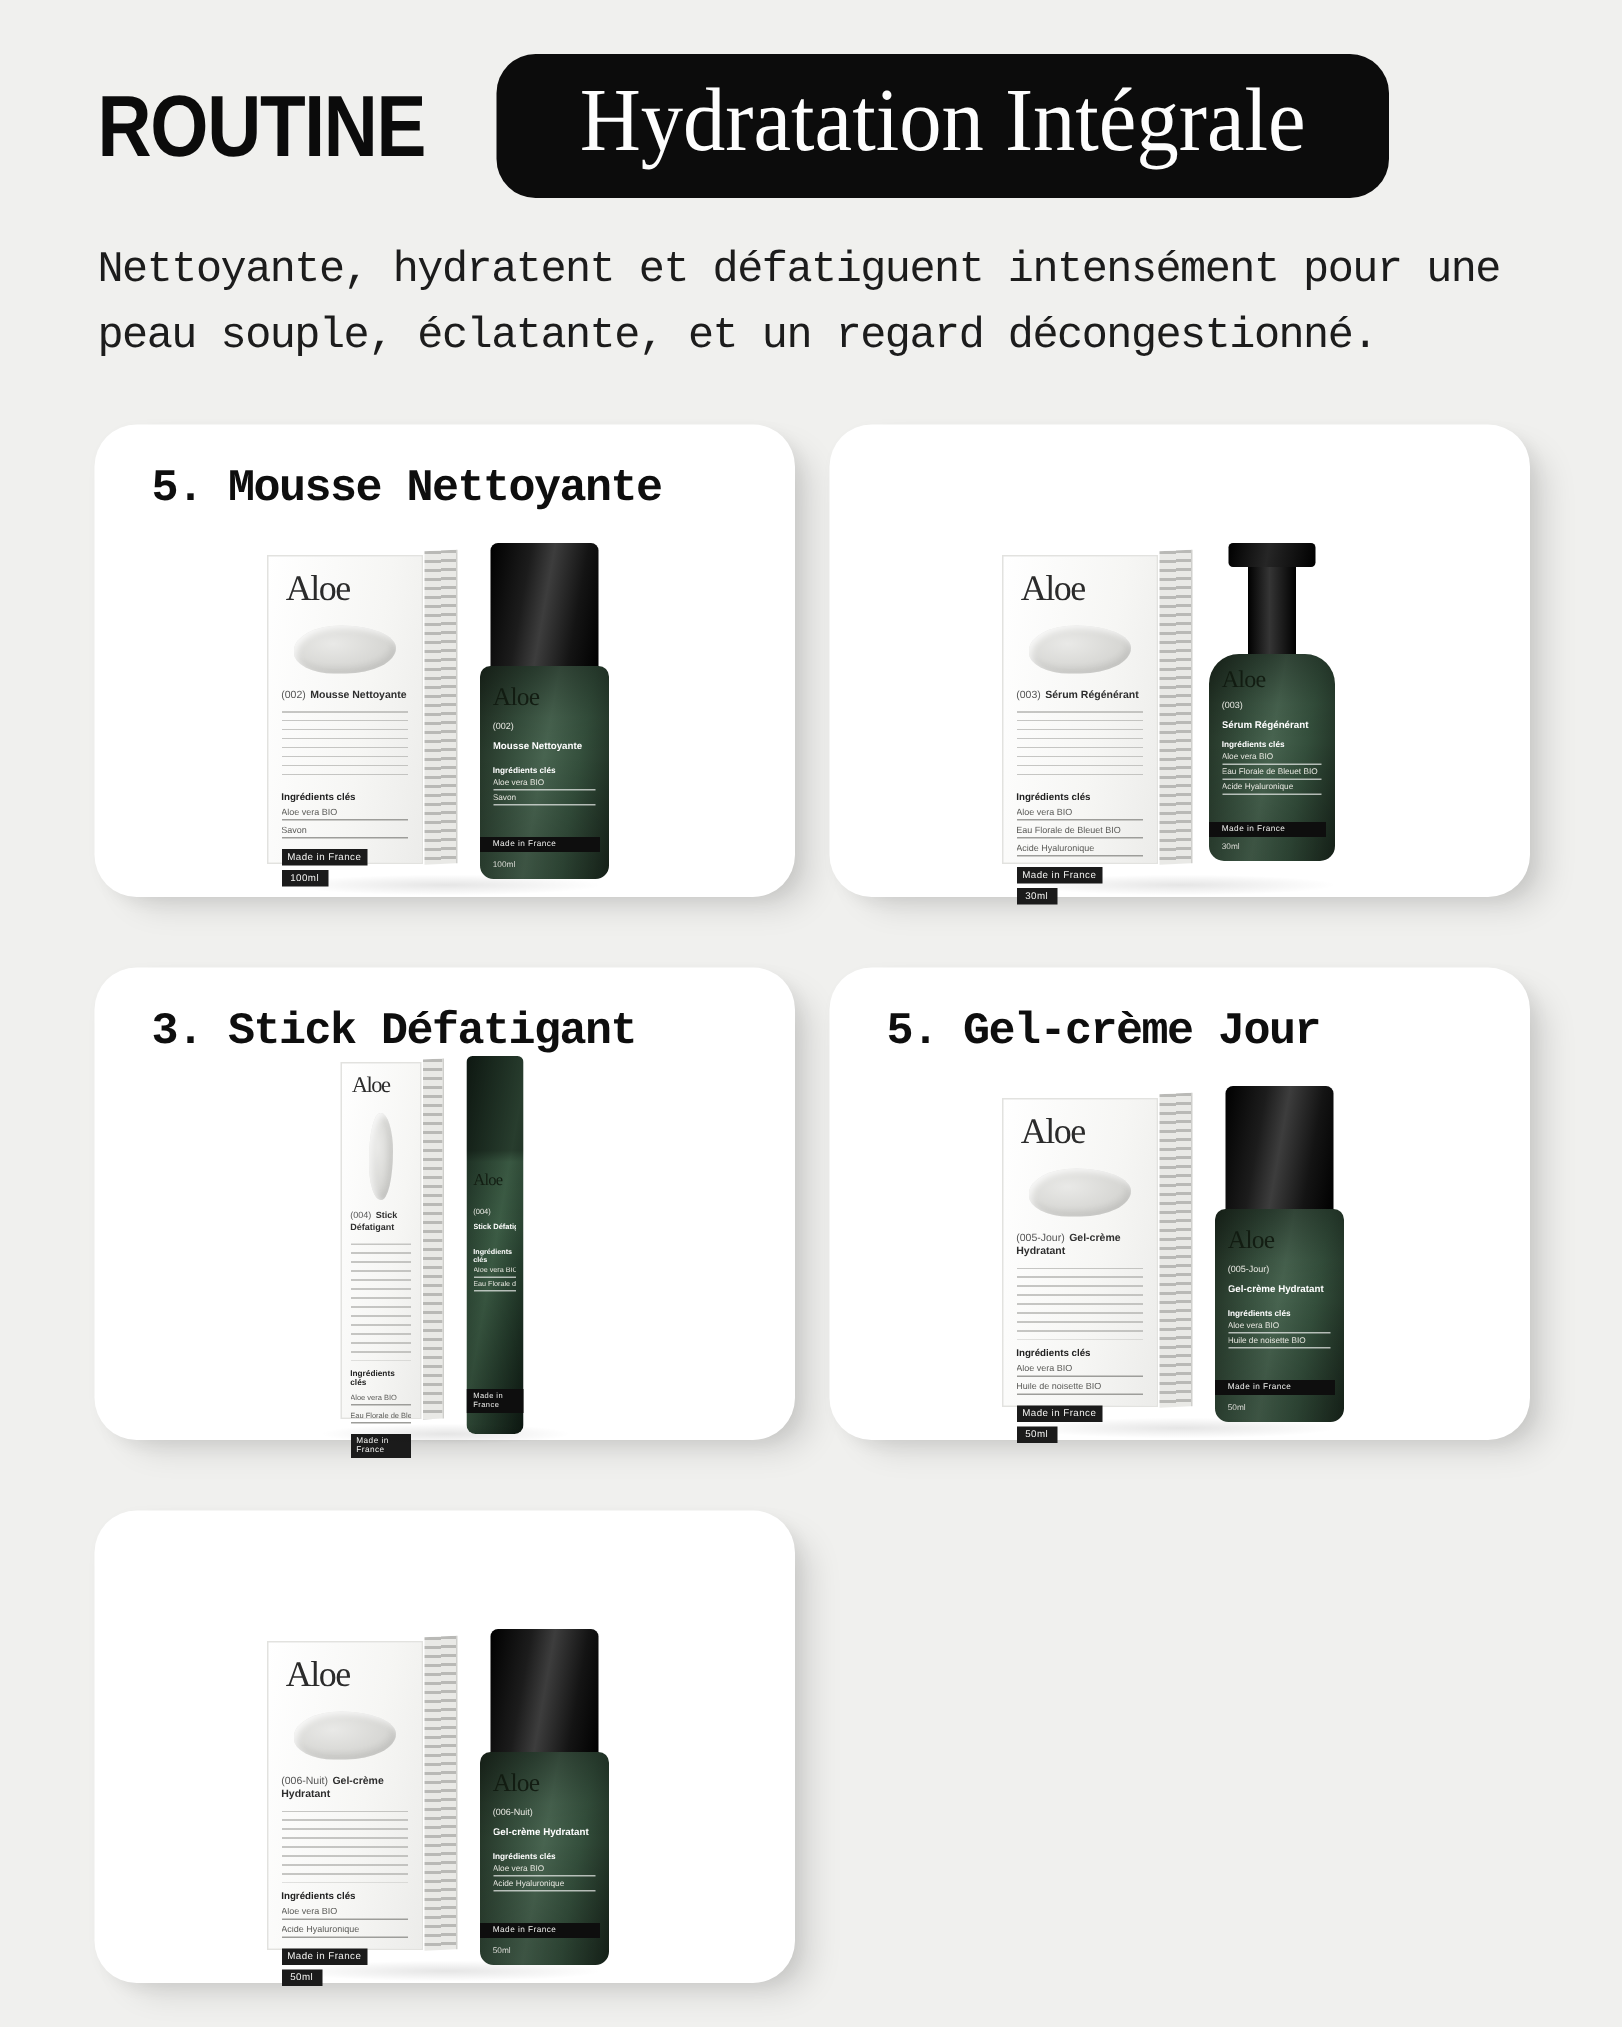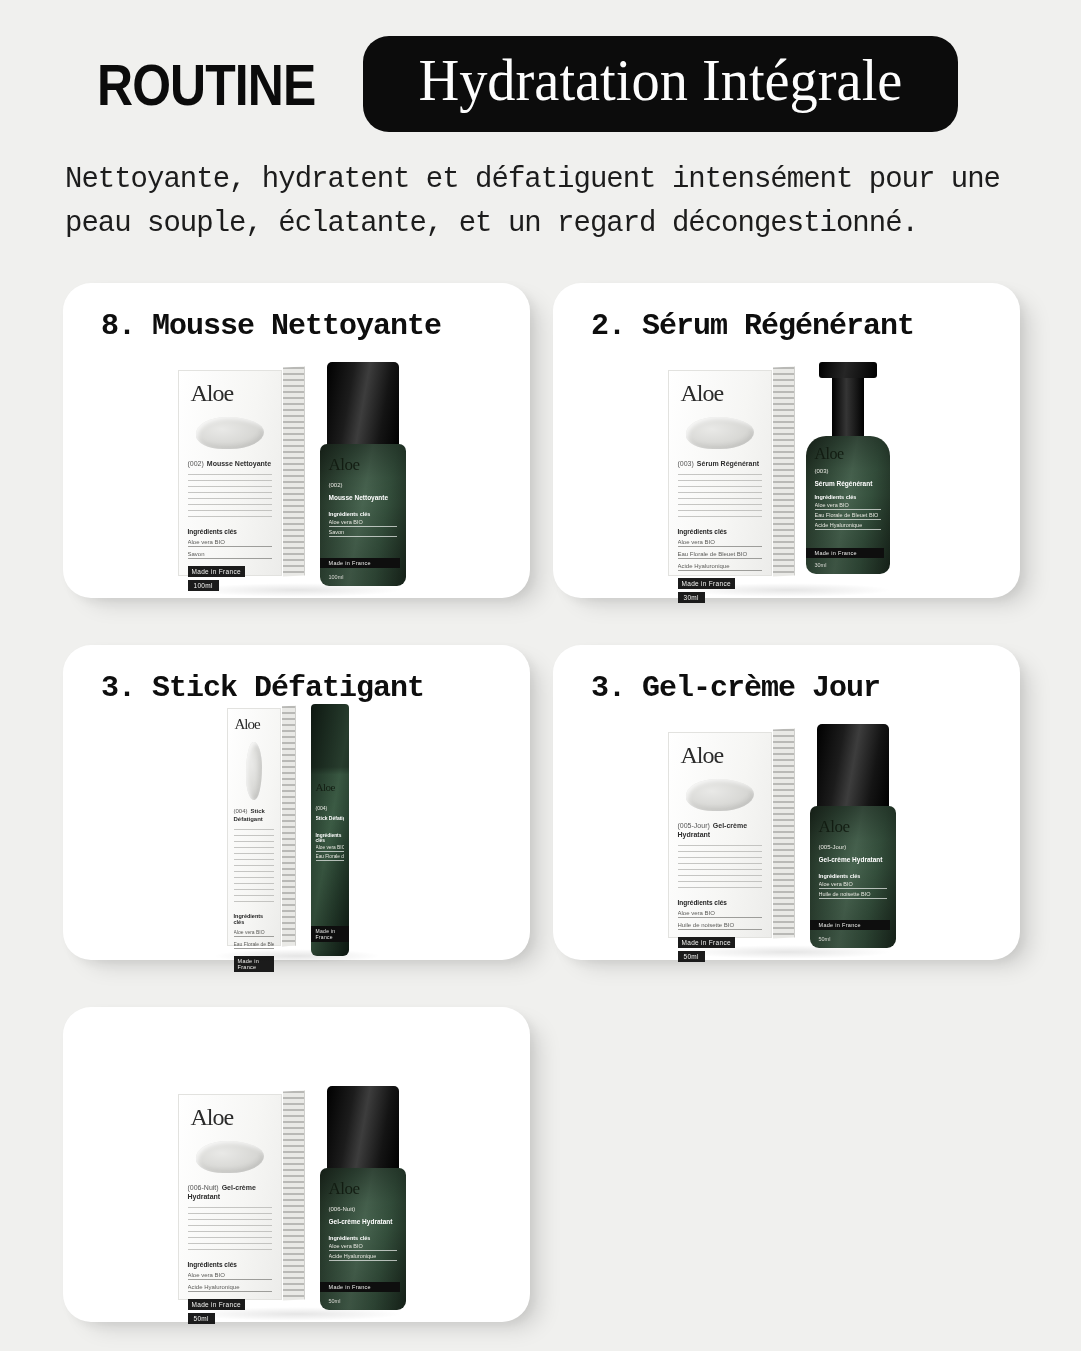--- a/index.html
+++ b/index.html
@@ -3,21 +3,21 @@
 <meta charset="utf-8">
 <style>
   html,body{margin:0;padding:0;}
   body{
     width:1081px;height:1351px;position:relative;overflow:hidden;
     background:#f0f0ee;
     font-family:"Liberation Sans","DejaVu Sans",sans-serif;
     color:#111;
   }
   
-  .header{position:absolute;left:65px;top:36px;display:flex;align-items:center;gap:26px;margin-left:32px;}
+  .header{position:absolute;left:65px;top:36px;display:flex;align-items:center;gap:26px;}
   .routine{
     font-size:58px;font-weight:700;letter-spacing:-1px;color:#0b0b0b;margin:0;
     transform:scaleX(.86);transform-origin:left center;white-space:nowrap;
   }
   .pill{
     background:#0c0c0c;color:#fdfdfd;border-radius:26px;
     padding:8px 40px 16px 40px;height:72px;display:flex;align-items:center;
     margin-left:-14px;
     text-align:center;
   }
@@ -174,21 +174,21 @@
   <h1 class="routine">ROUTINE</h1>
   <div class="pill">
     <span>Hydratation Intégrale</span>
   </div>
 </header>
 
 <p class="desc">Nettoyante, hydratent et défatiguent intensément pour une peau souple, éclatante, et un regard décongestionné.</p>
 
 <main class="grid">
   <section class="card">
-    <h2 class="card-title">8. Mousse Nettoyante</h2>
+    <h2 class="card-title">5. Mousse Nettoyante</h2>
     <div class="product product--pump">
       <div class="box">
         <div class="box-brand">Aloe</div>
         <div class="box-smear"></div>
         <div class="box-code-line">
           <span class="code">(002)</span><span>Mousse Nettoyante</span>
         </div>
         <div class="box-para"></div>
         <div class="box-ing-label">Ingrédients clés</div>
         <div class="box-ing-line">Aloe vera BIO</div>
@@ -210,21 +210,20 @@
           <div class="bottle-ing-line">Savon</div>
 
           <div class="bottle-badge">Made in France</div>
           <div class="bottle-vol">100ml</div>
         </div>
       </div>
     </div>
   </section>
 
   <section class="card">
-    <h2 class="card-title">2. Sérum Régénérant</h2>
     <div class="product product--dropper">
       <div class="box">
         <div class="box-brand">Aloe</div>
         <div class="box-smear"></div>
         <div class="box-code-line">
           <span class="code">(003)</span><span>Sérum Régénérant</span>
         </div>
         <div class="box-para"></div>
         <div class="box-ing-label">Ingrédients clés</div>
         <div class="box-ing-line">Aloe vera BIO</div>
@@ -282,21 +281,21 @@
           <div class="bottle-ing-line">Eau Florale de Bleuet BIO</div>
 
           <div class="bottle-badge">Made in France</div>
 
         </div>
       </div>
     </div>
   </section>
 
   <section class="card">
-    <h2 class="card-title">3. Gel-crème Jour</h2>
+    <h2 class="card-title">5. Gel-crème Jour</h2>
     <div class="product product--pump">
       <div class="box">
         <div class="box-brand">Aloe</div>
         <div class="box-smear"></div>
         <div class="box-code-line">
           <span class="code">(005-Jour)</span><span>Gel-crème Hydratant</span>
         </div>
         <div class="box-para"></div>
         <div class="box-ing-label">Ingrédients clés</div>
         <div class="box-ing-line">Aloe vera BIO</div>

